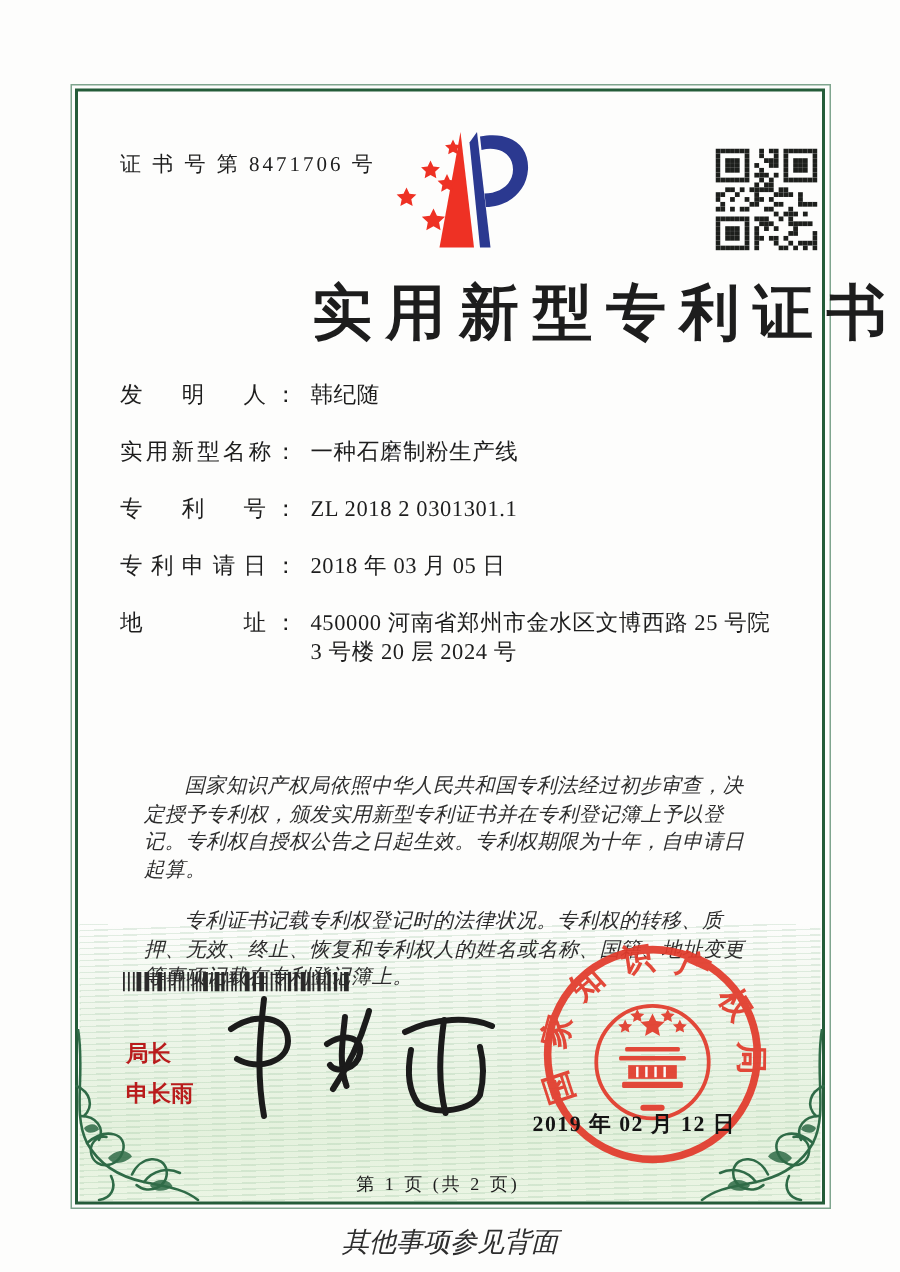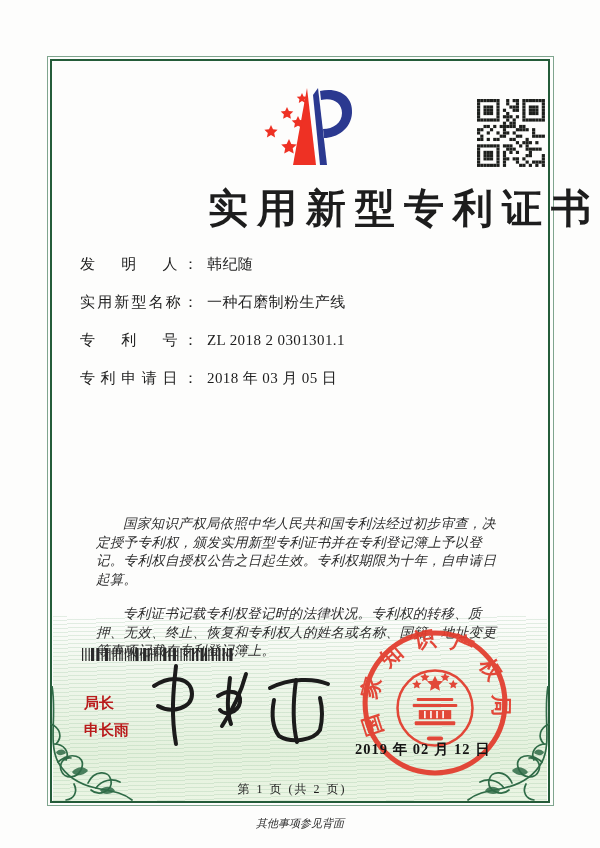--- a/index.html
+++ b/index.html
@@ -45,21 +45,21 @@
   .signer{position:absolute;left:84px;top:689px;z-index:3;
     font-family:"Liberation Sans","DejaVu Sans",sans-serif;
     font-size:15px;font-weight:600;line-height:27px;color:#b91c1c;}
   .signature{position:absolute;left:138px;top:652px;width:210px;height:105px;z-index:4;}
   .seal{position:absolute;left:359px;top:627px;width:152px;height:152px;z-index:4;opacity:0.93;}
   .seal-date{position:absolute;left:355px;top:740px;z-index:5;font-size:14.5px;
     font-weight:600;letter-spacing:1px;color:#141414;}
   .page-info{position:absolute;left:0;right:16px;top:781px;text-align:center;
     font-size:12px;letter-spacing:2px;z-index:3;}
   .footer-note{position:absolute;left:0;right:0;top:816px;text-align:center;
-    font-size:11px;font-style:italic;font-weight:500;color:#2d2d2d;z-index:3;}
+    font-size:18px;font-style:italic;font-weight:500;color:#2d2d2d;z-index:3;}
   
   .corner{position:absolute;z-index:2;}
   .corner-bl{left:44px;top:686px;}
   .corner-br{left:464px;top:686px;transform:scaleX(-1);}
 </style>
 </head>
 <body>
 
 <div class="page">
 
@@ -94,20 +94,21 @@
       <path d="M52,102 C58,94 68,92 76,96"></path>
       <path d="M30,98 C34,106 30,113 22,114"></path>
     </g>
     <g fill="#2f6b47" opacity="0.85">
       <path d="M28,86 C33,80 41,80 44,85 C39,90 31,91 28,86Z"></path>
       <path d="M56,104 C61,99 69,100 71,105 C66,109 58,109 56,104Z"></path>
       <path d="M12,66 C16,62 21,63 22,67 C18,70 13,70 12,66Z"></path>
     </g>
   </svg>
 
+  <div class="cert-no">证 书 号 第 8471706 号</div>
 
   <svg class="logo" viewBox="0 0 100 92">
     <g fill="#ee3124">
       <path d="M51,5 L60,82 L37,82 Z"></path>
       <path d="M46,10 l1.6,3.4 3.7,.4 -2.7,2.5 .7,3.6 -3.3,-1.8 -3.2,1.8 .6,-3.6 -2.7,-2.5 3.7,-.4 Z"></path>
       <path d="M31,24 l1.9,4 4.4,.5 -3.2,3 .8,4.3 -3.9,-2.1 -3.9,2.1 .8,-4.3 -3.2,-3 4.4,-.5 Z"></path>
       <path d="M42,33 l1.9,4 4.4,.5 -3.2,3 .8,4.3 -3.9,-2.1 -3.9,2.1 .8,-4.3 -3.2,-3 4.4,-.5 Z"></path>
       <path d="M15,42 l2,4.2 4.6,.5 -3.4,3.2 .9,4.5 -4.1,-2.3 -4.1,2.3 .9,-4.5 -3.4,-3.2 4.6,-.5 Z"></path>
       <path d="M33,56 l2.3,4.9 5.4,.6 -4,3.7 1,5.3 -4.7,-2.6 -4.8,2.6 1,-5.3 -4,-3.7 5.4,-.6 Z"></path>
     </g>
@@ -336,20 +337,23 @@
     </div>
     <div class="frow">
       <span class="flabel">实用新型名称：</span><span class="fvalue">一种石磨制粉生产线</span>
     </div>
     <div class="frow">
       <span class="flabel">专　利　号：</span><span class="fvalue">ZL 2018 2 0301301.1</span>
     </div>
     <div class="frow">
       <span class="flabel">专利申请日：</span><span class="fvalue">2018 年 03 月 05 日</span>
     </div>
+    <div class="frow">
+      <span class="flabel">地　　　址：</span><span class="fvalue">450000 河南省郑州市金水区文博西路 25 号院 3 号楼 20 层 2024 号</span>
+    </div>
   </div>
 
   <div class="body-text">
     <p>国家知识产权局依照中华人民共和国专利法经过初步审查，决定授予专利权，颁发实用新型专利证书并在专利登记簿上予以登记。专利权自授权公告之日起生效。专利权期限为十年，自申请日起算。</p>
     <p>专利证书记载专利权登记时的法律状况。专利权的转移、质押、无效、终止、恢复和专利权人的姓名或名称、国籍、地址变更等事项记载在专利登记簿上。</p>
   </div>
 
   <svg class="barcode" viewBox="0 0 154 13">
       <rect x="0.0" y="0" width="1.2" height="13" fill="#2a2a2a"></rect>
       <rect x="3.3" y="0" width="1.2" height="13" fill="#2a2a2a"></rect>

